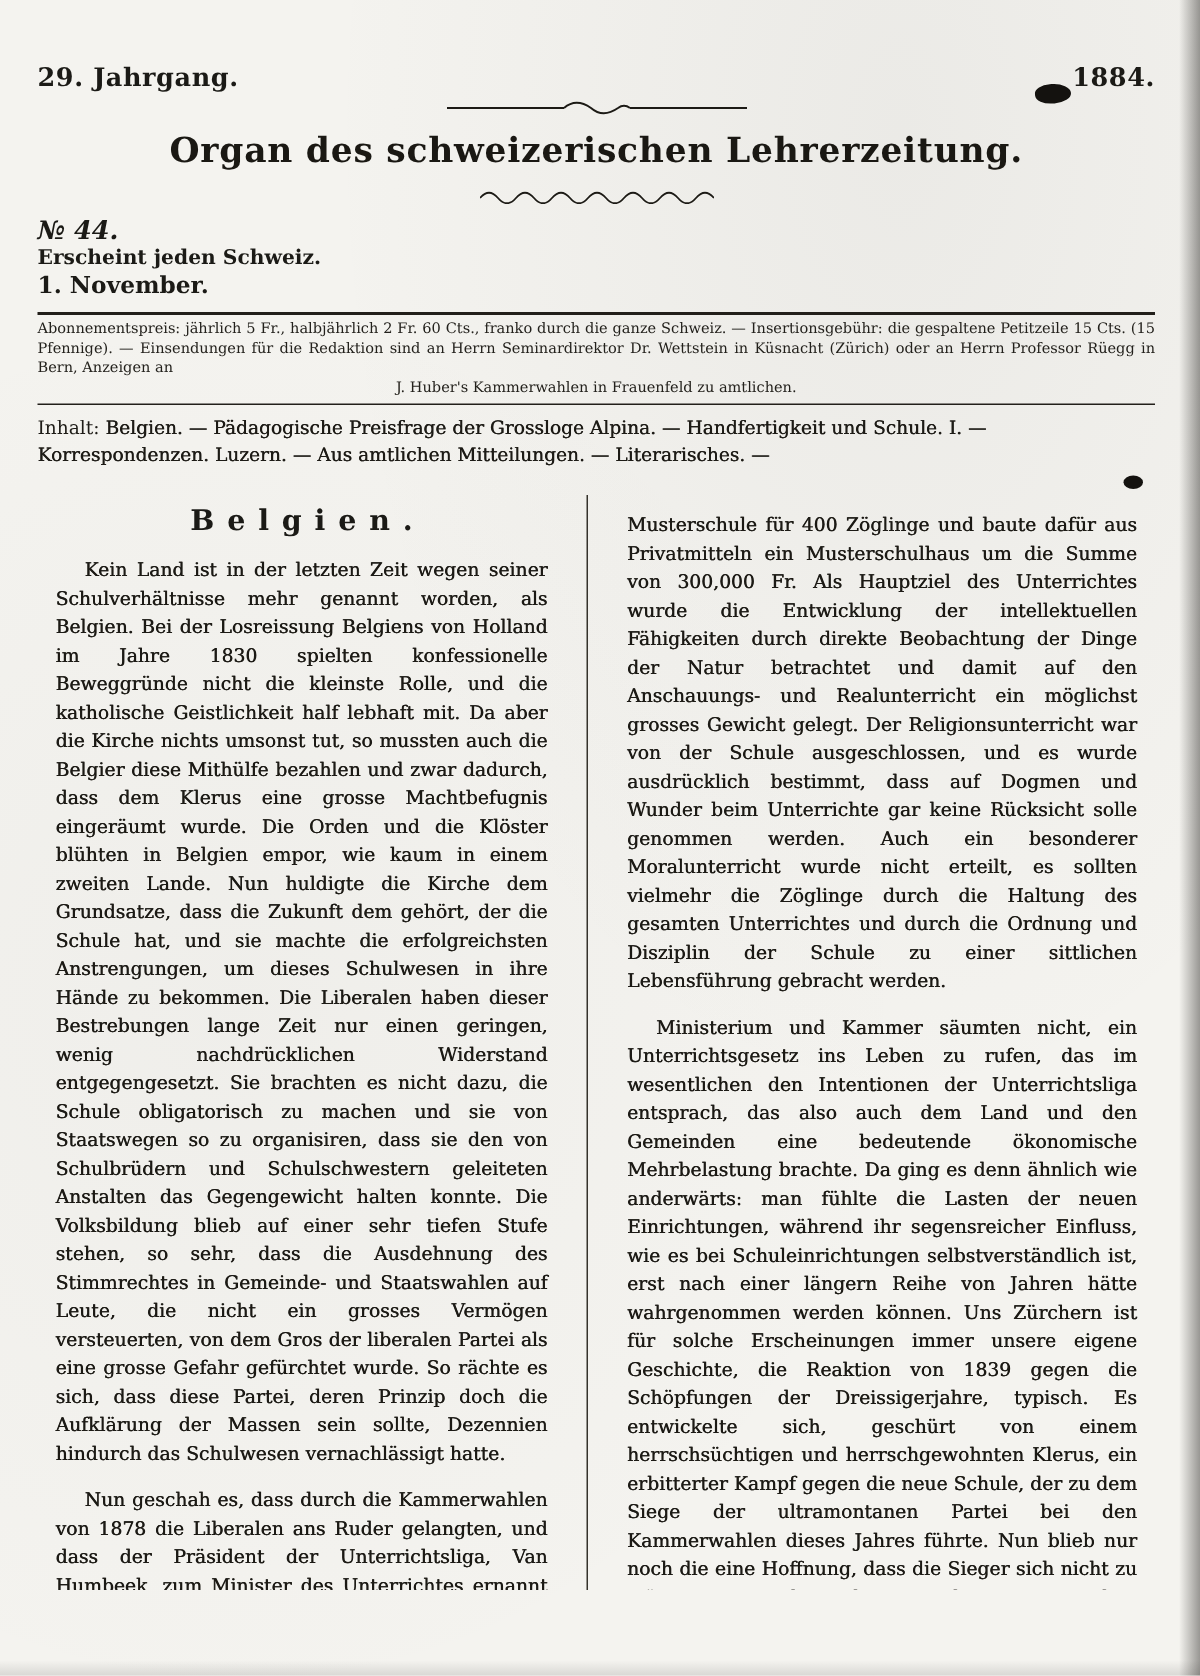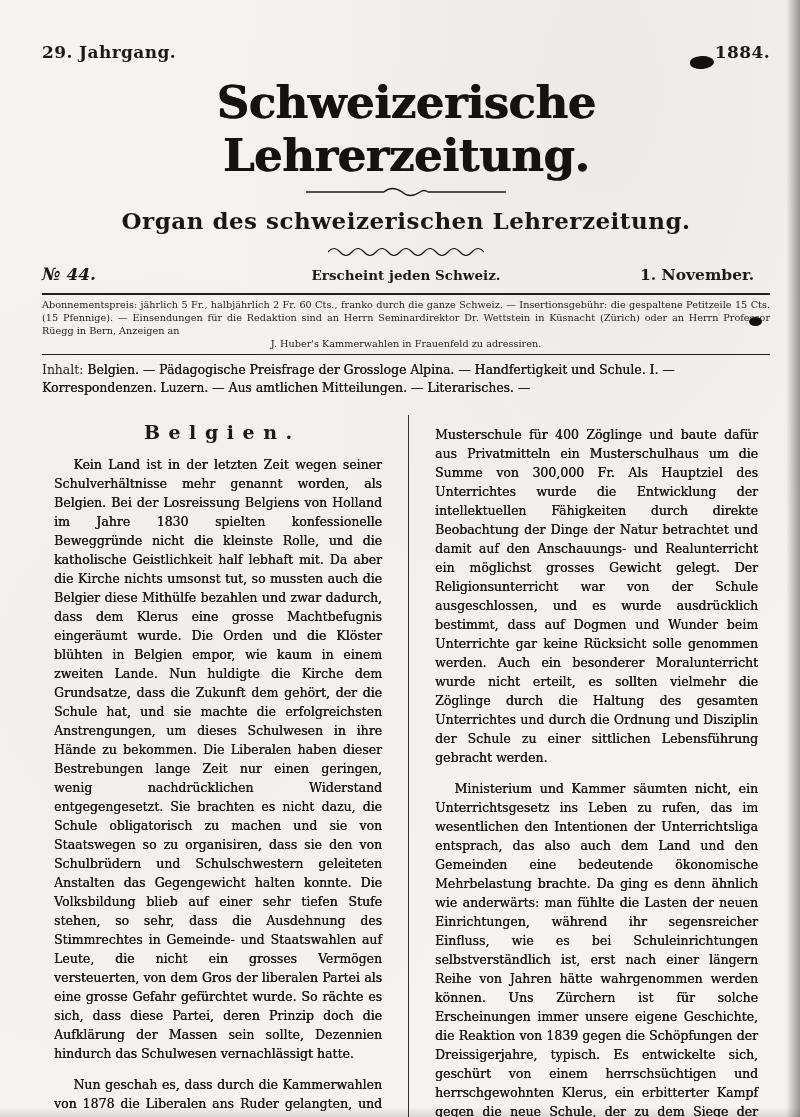--- a/index.html
+++ b/index.html
@@ -10,21 +10,21 @@
       radial-gradient(ellipse at 20% 60%, rgba(120,120,120,0.04), transparent 50%),
       #f4f3ef;
     font-family: "DejaVu Serif", "Liberation Serif", serif;
     color: #1b1a16;
     position: relative;
     overflow: hidden;
     -webkit-font-smoothing: antialiased;
   }
   .page {
     position: absolute; inset: 0;
-    padding: 42px 30px 0 42px;
+    padding: 42px 30px 0 25px;
     box-sizing: border-box;
   }
   
   .edge-right {
     position: absolute; top: 0; right: 0; width: 14px; height: 100%;
     background: linear-gradient(to left, rgba(25,23,20,0.42), rgba(25,23,20,0));
     pointer-events: none; z-index: 5;
   }
   .edge-bottom {
     position: absolute; bottom: 0; left: 0; width: 100%; height: 10px;
@@ -44,21 +44,21 @@
     color: #15130f;
   }
   .ornament { display: block; margin: 4px auto 0; }
   .masthead-subtitle {
     text-align: center; margin-top: 9px;
     font-size: 23px; font-weight: bold; letter-spacing: 0.5px;
     color: #1a1813;
   }
   .squiggle { display: block; margin: 12px auto 0; }
 
-  .issue-line { display: flex; align-items: baseline; margin-top: 8px; }
+  .issue-line { display: flex; align-items: baseline; margin-top: 8px; flex-direction: column; }
   .issue-num  { width: 130px; font-size: 17px; font-weight: bold; font-style: italic; }
   .issue-freq { flex: 1; text-align: center; font-size: 13.5px; font-weight: bold; }
   .issue-date { width: 130px; text-align: left; font-size: 15.5px; font-weight: bold; }
 
   .rule-heavy { border: 0; border-top: 2px solid #221f1a; margin: 9px 0 0 0; }
   .rule-light { border: 0; border-top: 1.5px solid #221f1a; margin: 4px 0 0 0; }
 
   .imprint { margin-top: 3px; font-size: 9.7px; line-height: 1.34; text-align: justify; color: #23211c; }
   .imprint-center { text-align: center; font-size: 9.7px; line-height: 1.34; color: #23211c; }
   .b { font-weight: normal; }
@@ -86,21 +86,20 @@
 </head>
 <body>
 
 <div class="page">
 
   <div class="topline">
     <span>29. Jahrgang.</span>
     <span>1884.</span>
   </div>
 
-  <div class="masthead-title">Schweizerische Lehrerzeitung.</div>
 
   <svg class="ornament" width="200" height="12" viewBox="0 0 200 12">
     <path d="M0 6 H78" stroke="#1c1a15" stroke-width="1.4" fill="none"></path>
     <path d="M78 6 q8 -7 18 0 q8 7 18 0 q4 -3 8 0" stroke="#1c1a15" stroke-width="1.3" fill="none"></path>
     <path d="M122 6 H200" stroke="#1c1a15" stroke-width="1.4" fill="none"></path>
   </svg>
 
   <div class="masthead-subtitle">Organ des schweizerischen Lehrerzeitung.</div>
 
   <svg class="squiggle" width="156" height="10" viewBox="0 0 156 10">
@@ -109,21 +108,21 @@
 
   <div class="issue-line">
     <span class="issue-num">№ 44.</span>
     <span class="issue-freq">Erscheint jeden Schweiz.</span>
     <span class="issue-date">1. November.</span>
   </div>
 
   <hr class="rule-heavy">
 
   <div class="imprint" id="imprint-line1"><span class="b">Abonnementspreis:</span><span> jährlich 5 Fr., halbjährlich 2 Fr. 60 Cts., franko durch die ganze Schweiz. — </span><span class="b">Insertionsgebühr:</span><span> die gespaltene Petitzeile </span><span class="b">15 Cts.</span><span> (15 Pfennige). — Einsendungen für die Redaktion sind an Herrn Seminardirektor </span><span class="b">Dr. Wettstein</span><span> in </span><span class="b">Küsnacht</span><span> (Zürich) oder an Herrn Professor </span><span class="b">Rüegg</span><span> in </span><span class="b">Bern</span><span>, Anzeigen an</span></div>
-  <div class="imprint-center" id="imprint-line2"><span class="b">J. Huber's Kammerwahlen</span><span> in </span><span class="b">Frauenfeld</span><span> zu adressiren.</span></div>
+  <div class="imprint-center" id="imprint-line2"><span class="b">J. Huber's Kammerwahlen</span><span> in </span><span class="b">Frauenfeld</span><span> zu amtlichen.</span></div>
 
   <hr class="rule-light">
 
   <div class="contents">
     <span class="b">Inhalt:</span><span> Belgien. — Pädagogische Preisfrage der Grossloge Alpina. — Handfertigkeit und Schule. I. — Korrespondenzen. Luzern. — Aus amtlichen Mitteilungen. — Literarisches. —</span>
   </div>
 
   <div class="columns">
     <div class="col-left body-text">
       <div class="article-heading">Belgien.</div>

